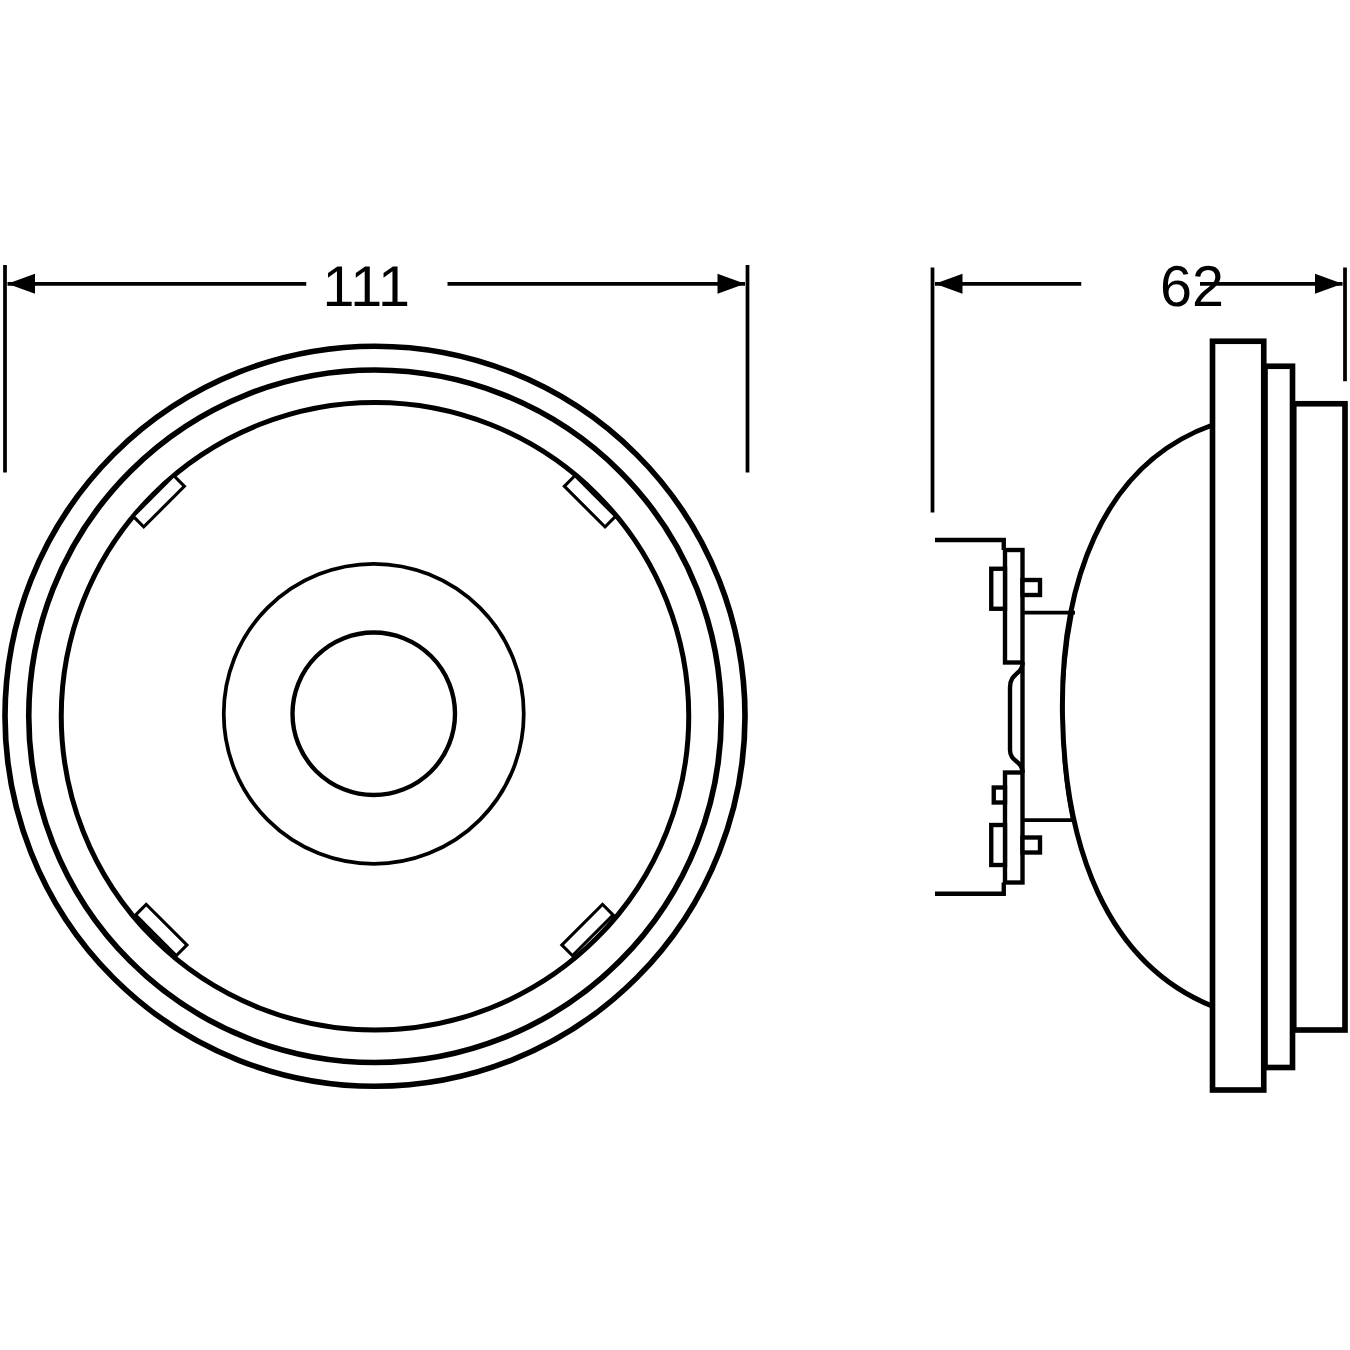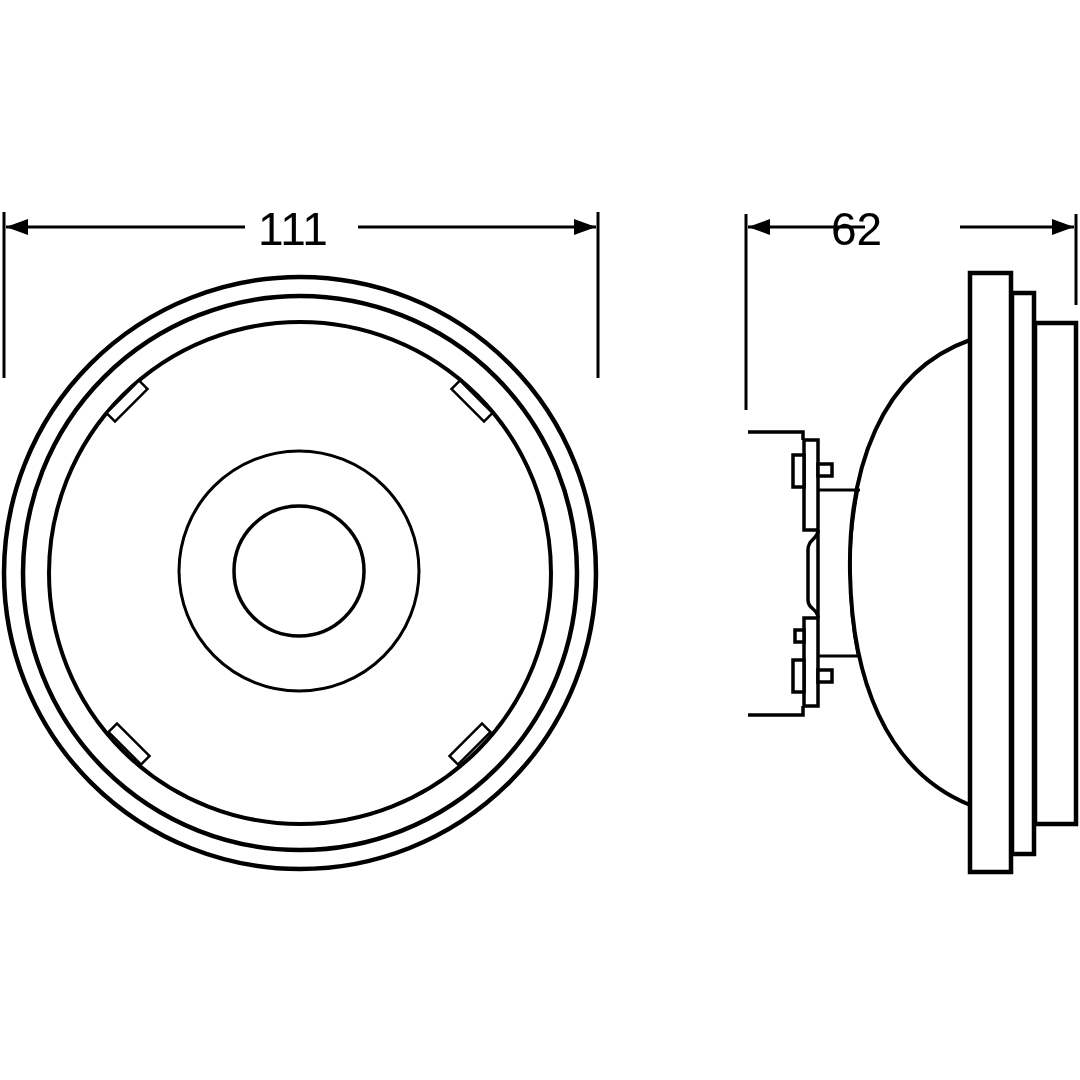--- a/index.html
+++ b/index.html
@@ -72,13 +72,13 @@
         <rect x="818" y="464" width="14" height="12"></rect>
         <rect x="793" y="660" width="11" height="32"></rect>
         <rect x="818" y="670" width="14" height="12"></rect>
         <rect x="795" y="630" width="9" height="12"></rect>
       </g>
     </g>
   </g>
 </svg>
 
 <div class="dim-label" style="left:258px; top:206px;">111</div>
-<div class="dim-label" style="left:831px; top:206px;">62</div>
+<div class="dim-label" style="left:928px; top:206px;">62</div>
 
 </body></html>

